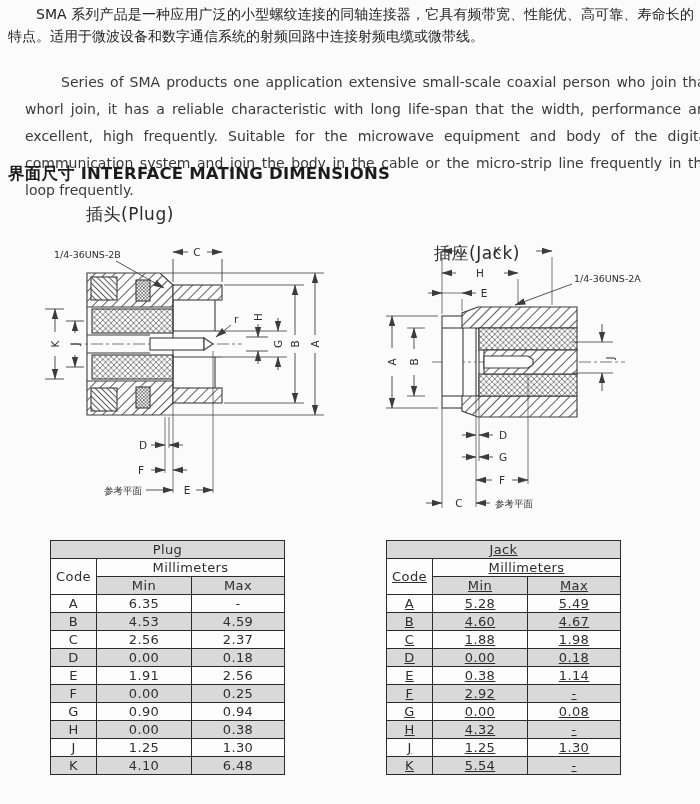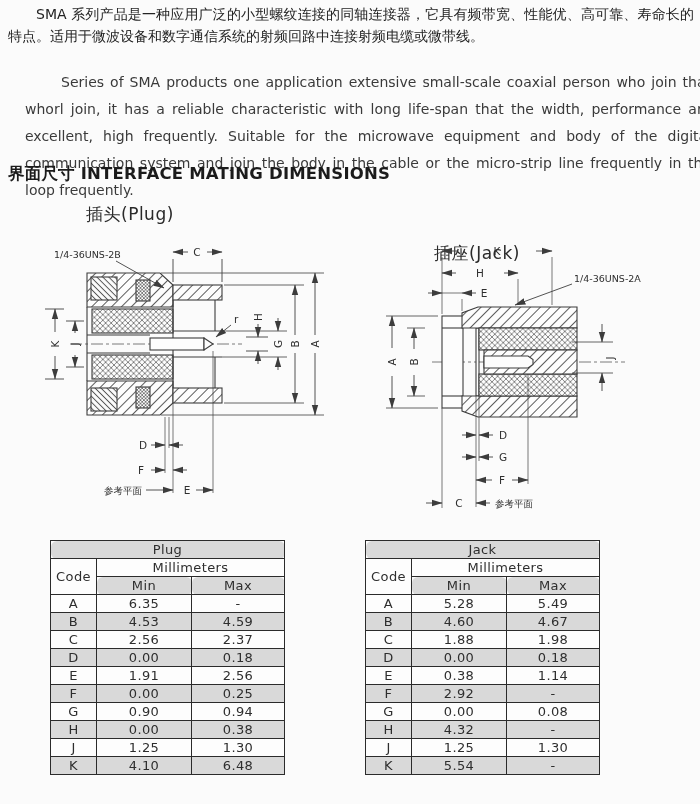--- a/index.html
+++ b/index.html
@@ -14,23 +14,23 @@
   .dtitle{position:absolute;top:203px;font-size:17px;color:#2a2a2a;letter-spacing:.5px;}
   .plug-t{left:86px;} .jack-t{left:434px;margin-top:39px;}
   .plug-svg{position:absolute;left:30px;top:225px;}
   .jack-svg{position:absolute;left:380px;top:225px;}
   svg text{font-family:"DejaVu Sans","Liberation Sans",sans-serif;font-size:10.5px;fill:#2e2e2e;}
   svg text.small{font-size:9.5px;}
   .dim-table{position:absolute;top:540px;border-collapse:collapse;table-layout:fixed;width:234px;
       background:#fdfdfd;color:#2e2e2e;font-size:13px;text-align:center;letter-spacing:.4px;}
   .dim-table th,.dim-table td{border:1.6px solid #2b2b2b;height:17px;line-height:17px;
       padding:0;font-weight:normal;overflow:hidden;}
-  .dim-table .shade{background:#d9d9d9;border-radius:6px;}
+  .dim-table .shade{background:#d9d9d9;}
   .dim-table tbody tr:nth-child(even) td{background:#d9d9d9;}
-  .plug-table{left:50px;} .jack-table{left:365px;}
+  .plug-table{left:50px;} .jack-table{left:386px;text-decoration:underline;}
   .c-code{width:46px;} .c-min{width:95px;} .c-max{width:93px;}
 </style>
 </head>
 <body>
 
 <div class="page">
 
   <p class="cn">SMA 系列产品是一种应用广泛的小型螺纹连接的同轴连接器，它具有频带宽、性能优、高可靠、寿命长的特点。适用于微波设备和数字通信系统的射频回路中连接射频电缆或微带线。</p>
   <p class="en">Series of SMA products one application extensive small-scale coaxial person who join that whorl join, it has a reliable characteristic with long life-span that the width, performance are excellent, high frequently. Suitable for the microwave equipment and body of the digital communication system and join the body in the cable or the micro-strip line frequently in the loop frequently.</p>
 

